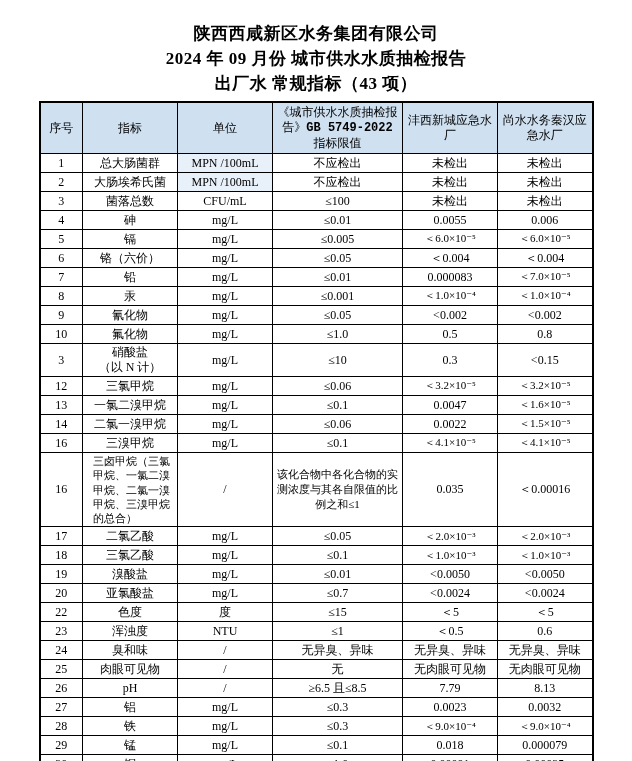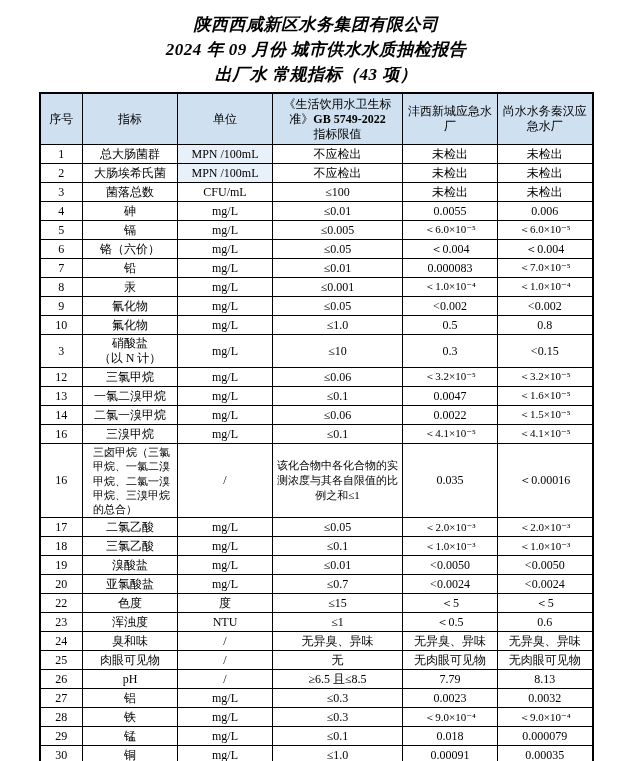--- a/index.html
+++ b/index.html
@@ -2,21 +2,21 @@
 <html><head>
 <meta charset="utf-8">
 <style>
   html,body { margin:0; padding:0; background:#ffffff; }
   body {
     width:632px; height:761px;
     font-family:"Liberation Serif","DejaVu Serif",serif;
     color:#000;
     overflow:hidden;
   }
-  .titles { padding-top:12px;font-style:italic; }
+  .titles { padding-top:21px; }
   .title-line {
     text-align:center;
     font-weight:bold;
     font-size:17px;
     line-height:25px;
     letter-spacing:0.5px;
   }
   table.report {
     border-collapse:collapse;
     table-layout:fixed;
@@ -32,21 +32,21 @@
     font-size:12px;
     line-height:1.25;
     overflow:hidden;
     word-break:break-all;
   }
   thead th {
     background:var(--header-bg,#cfe0f0);
     font-weight:normal;
     height:48px;
   }
-  th .gb-bold { font-weight:bold; }
+  th .gb-bold { font-weight:bold;font-family:Liberation Mono, monospace; }
   th .limit-suffix { display:block; }
   col.c-no    { width:43px; }
   col.c-ind   { width:95px; }
   col.c-unit  { width:95px; }
   col.c-limit { width:130px; }
   col.c-p1    { width:95px; }
   col.c-p2    { width:95px; }
   td { height:16px; }
   td.col-indicator, td.col-limit { white-space:pre-line; }
   td.sci { font-size:11px;margin-top:36px; }
@@ -76,21 +76,21 @@
       <col class="c-unit">
     <col class="c-limit">
       <col class="c-p1">
       <col class="c-p2">
   </colgroup>
   <thead>
     <tr>
       <th>序号</th>
       <th>指标</th>
       <th>单位</th>
-      <th><span>《生活饮用水卫生标准》</span><span class="gb-bold">GB 5749-2022</span><span class="limit-suffix">指标限值</span></th>
+      <th><span>《城市供水水质抽检报告》</span><span class="gb-bold">GB 5749-2022</span><span class="limit-suffix">指标限值</span></th>
       <th>沣西新城应急水厂</th>
       <th>尚水水务秦汉应急水厂</th>
     </tr>
   </thead>
   <tbody>
       <tr>
         <td class="col-no">1</td>
         <td class="col-indicator">总大肠菌群</td>
         <td class="col-unit unit-tint">MPN /100mL</td>
         <td class="col-limit">不应检出</td>

